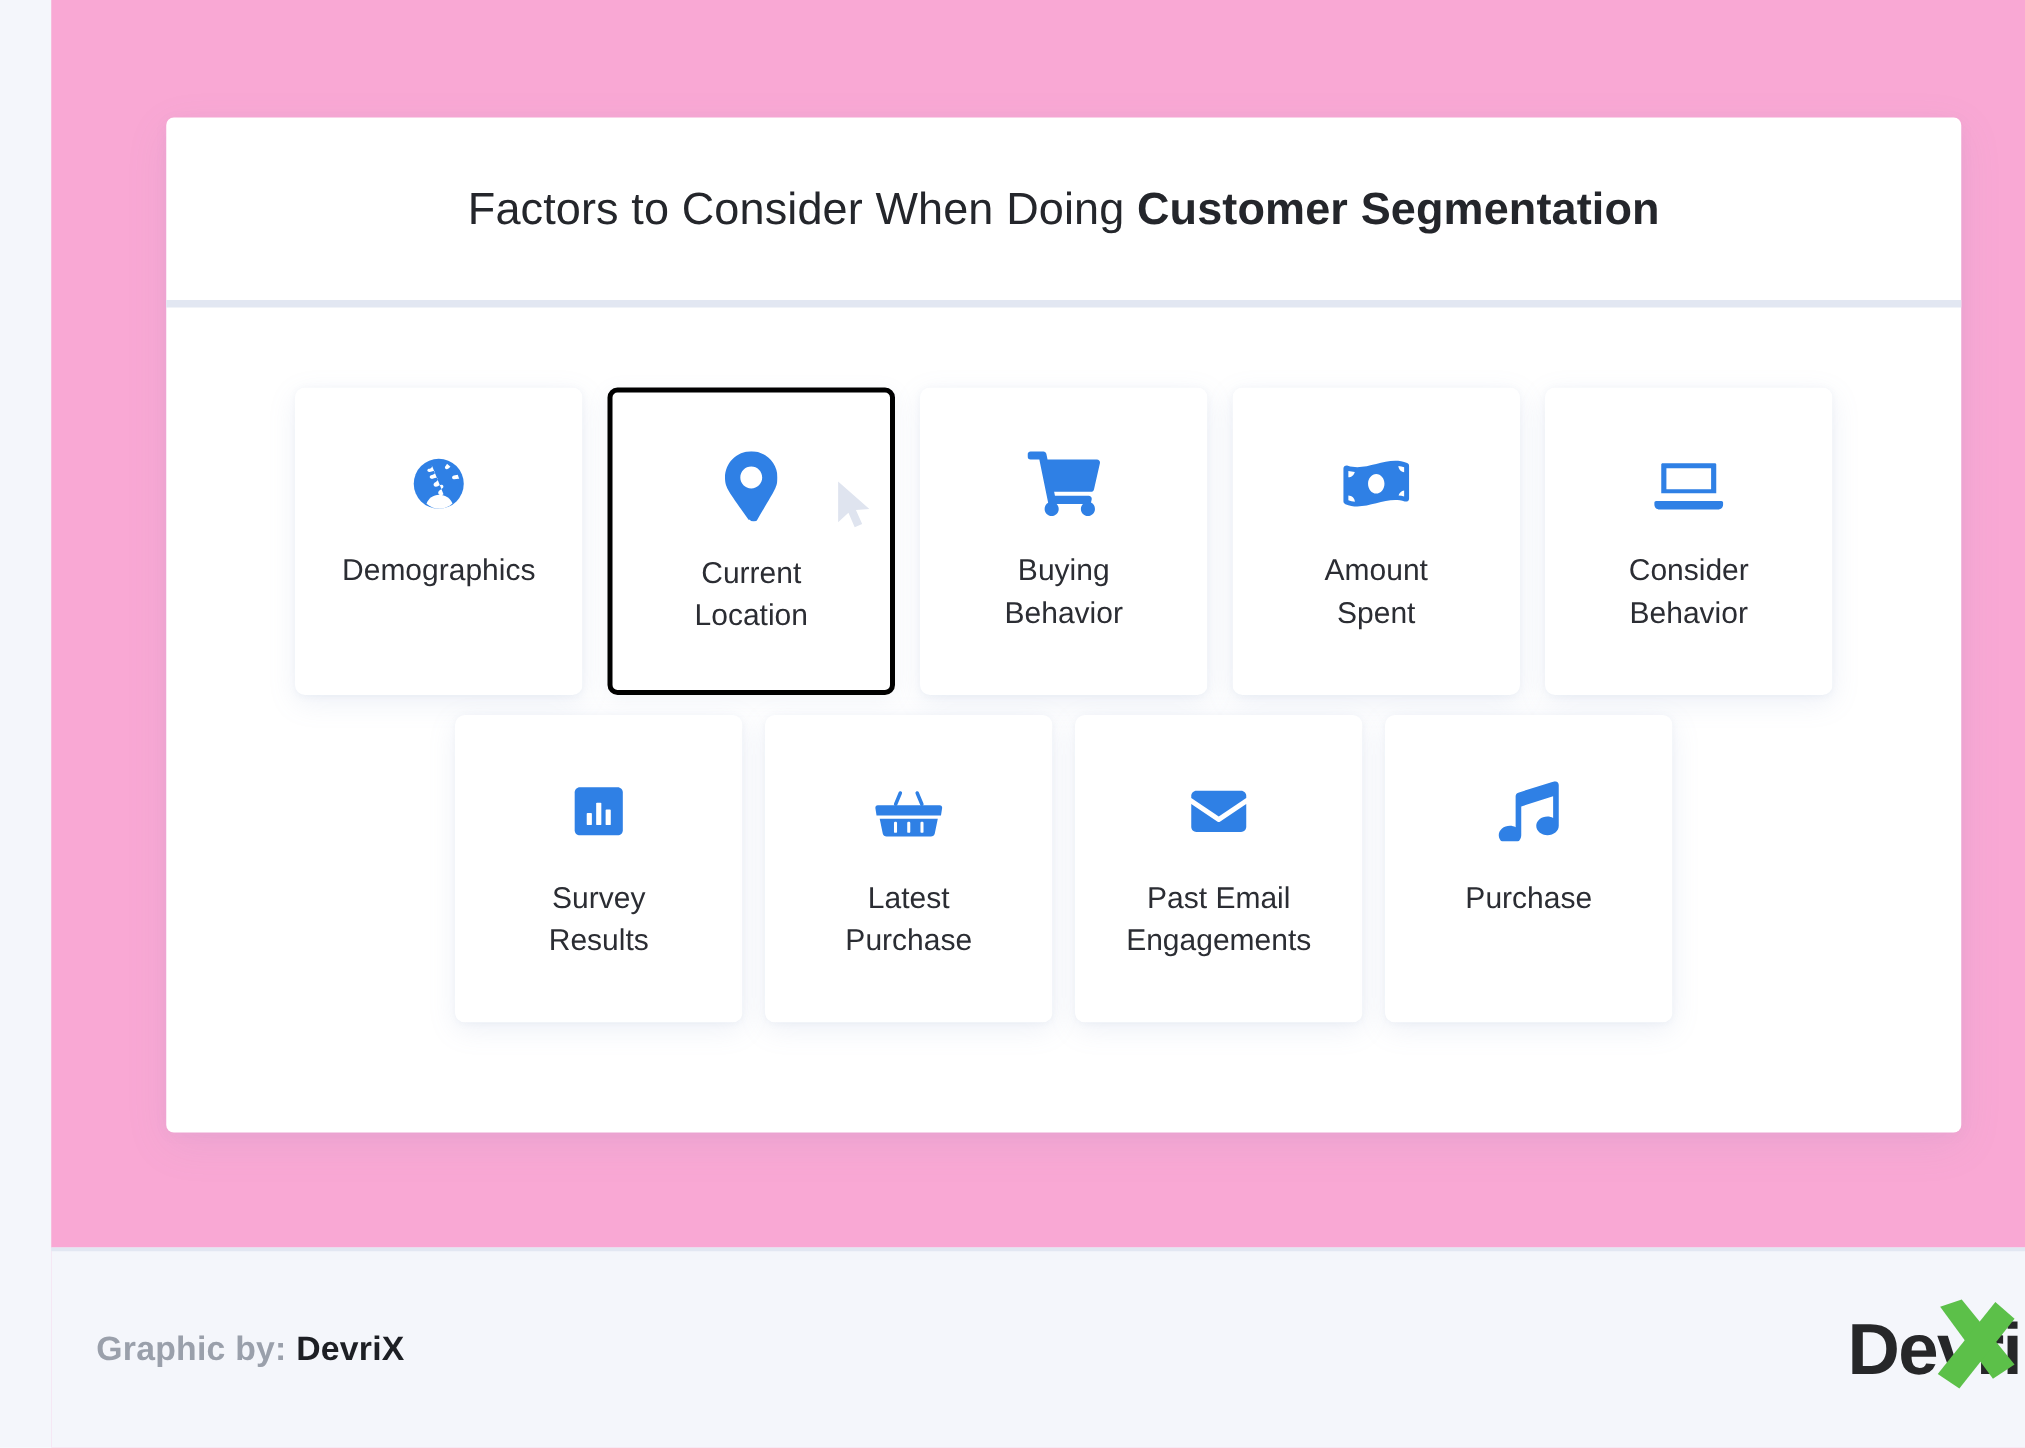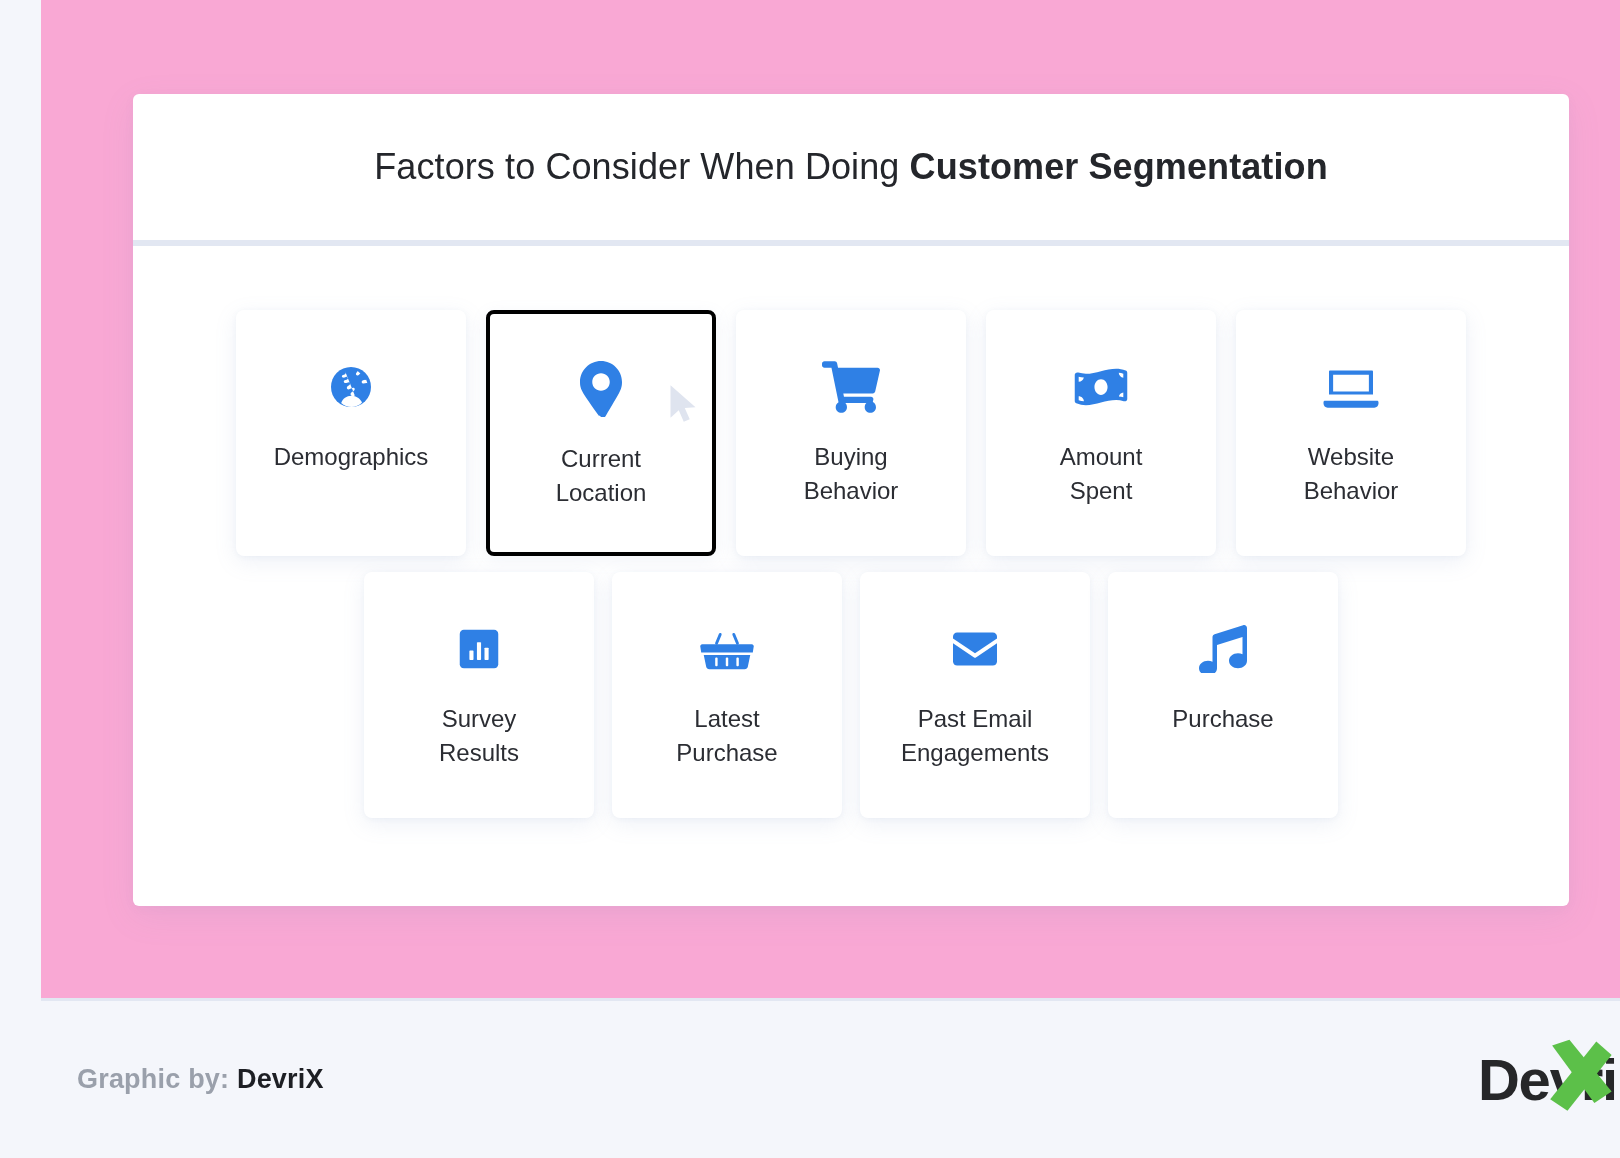--- a/index.html
+++ b/index.html
@@ -224,21 +224,21 @@
               </div>
               <div class="card-label">Amount
 Spent</div>
             </div>
             <div class="card">
               <div class="card-icon">
                 <svg xmlns="http://www.w3.org/2000/svg" fill="#2f80e5" width="56" height="44" viewBox="0 0 640 512">
                   <path d="M624 416H16c-8.8 0-16 7.2-16 16v16c0 26.5 21.5 48 48 48h544c26.5 0 48-21.5 48-48v-16c0-8.8-7.2-16-16-16zM64 76v268h512V76c0-6.6-5.4-12-12-12H76c-6.6 0-12 5.4-12 12zm48 36h416v196H112V112z"></path>
                 </svg>
               </div>
-              <div class="card-label">Website
+              <div class="card-label">Consider
 Behavior</div>
             </div>
           </div>
         <div class="row row-2">
             <div class="card">
               <div class="card-icon">
                 <svg xmlns="http://www.w3.org/2000/svg" fill="#2f80e5" width="44" height="44" viewBox="0 0 448 512">
                   <path d="M400 32H48C21.5 32 0 53.5 0 80v352c0 26.5 21.5 48 48 48h352c26.5 0 48-21.5 48-48V80c0-26.5-21.5-48-48-48z"></path>
                   <rect x="112" y="272" width="48" height="112" rx="8" fill="#ffffff"></rect>
                   <rect x="200" y="176" width="48" height="208" rx="8" fill="#ffffff"></rect>

